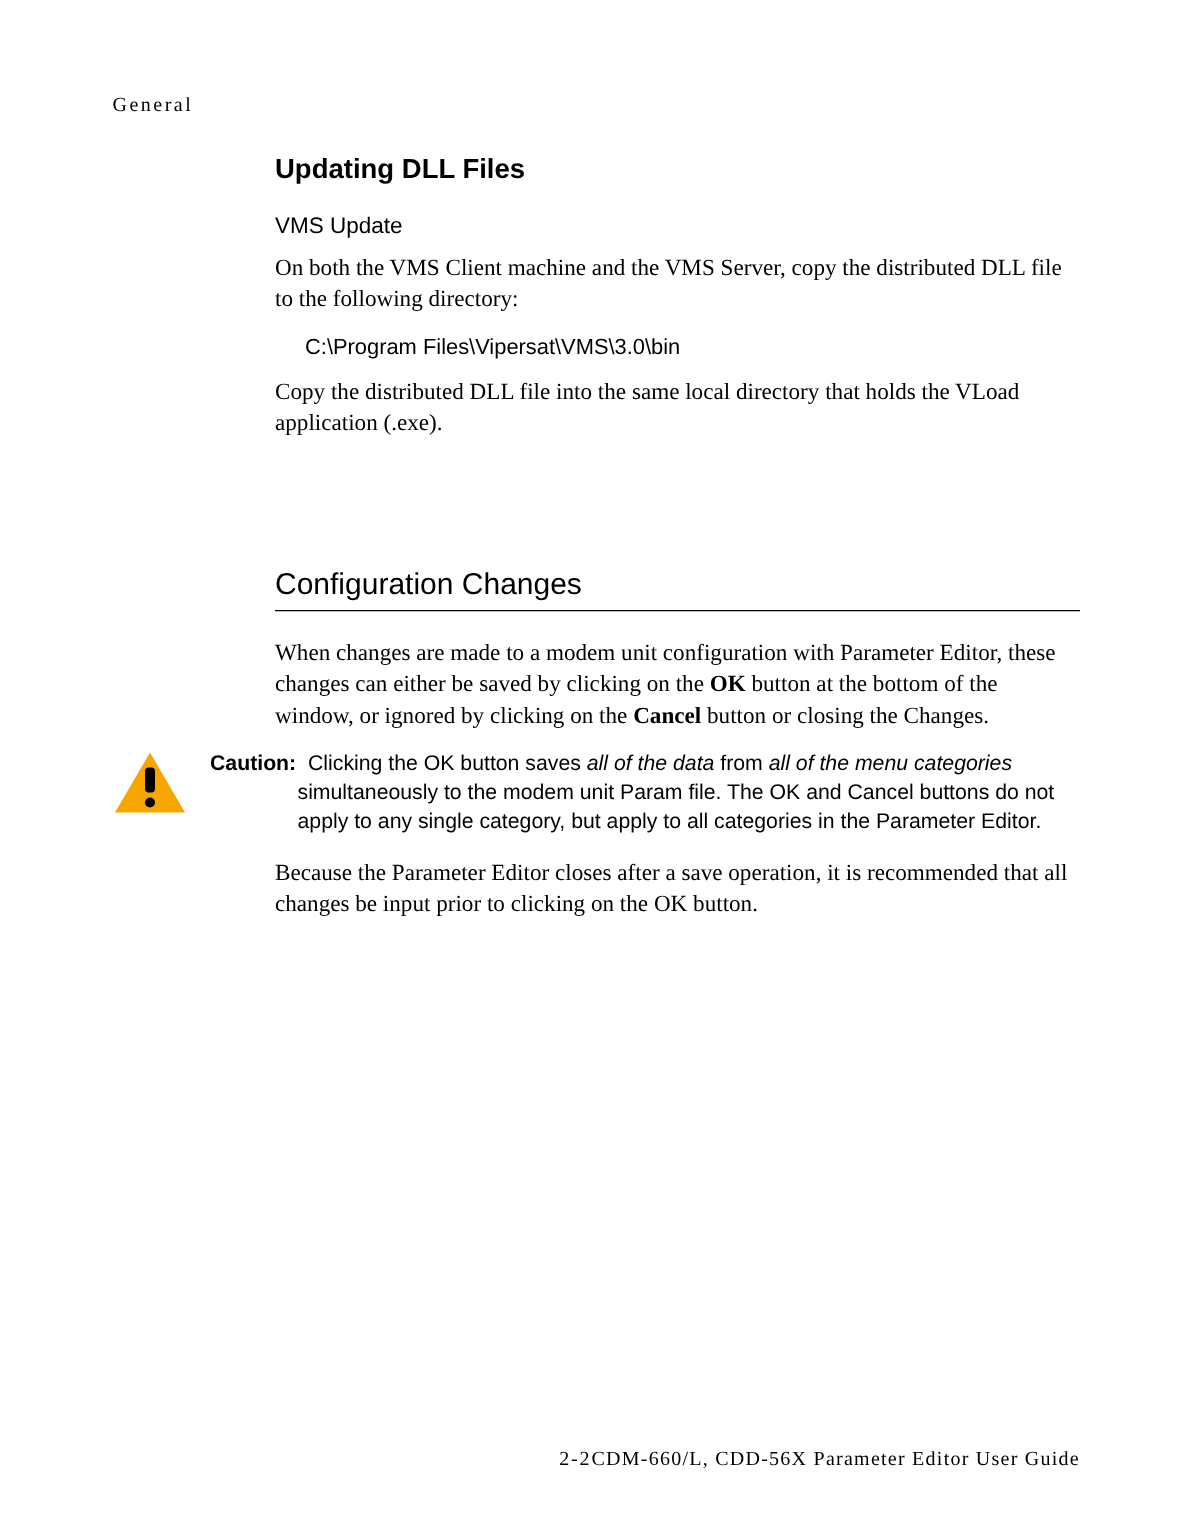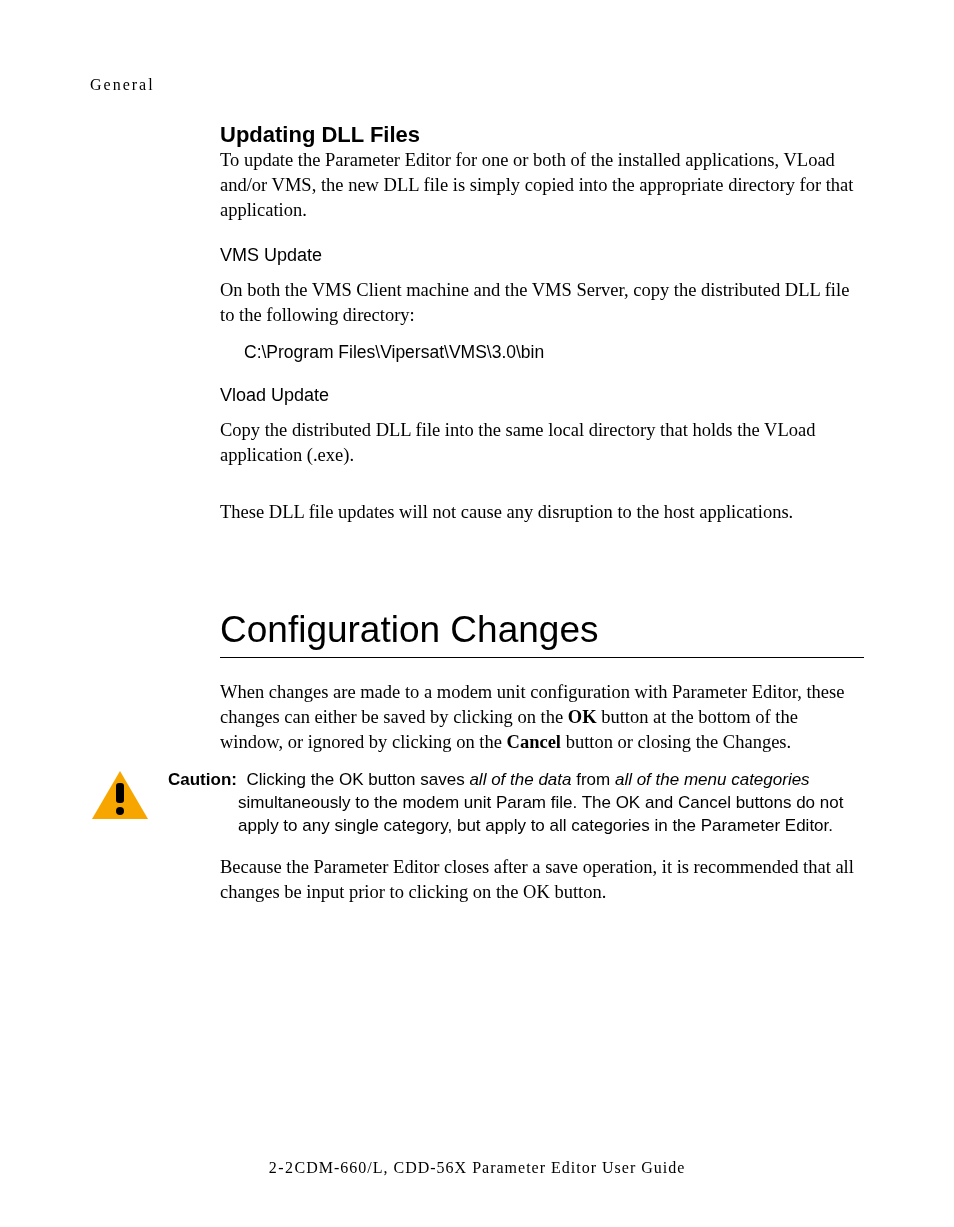--- a/index.html
+++ b/index.html
@@ -53,21 +53,21 @@
     }
     .spacer-sm {
       height: 18px;
     }
     .spacer-lg {
       height: 70px;
     }
     .heading1 {
       font-family: Arial, Helvetica, sans-serif;
       font-weight: normal;
-      font-size: 37px;
+      font-size: 24px;
       margin-bottom: 6px;
     }
     .heading1-rule {
       border: none;
       border-top: 1px solid #000;
       margin: 0 0 22px 0;
     }
     .caution-row {
       display: flex;
       align-items: flex-start;
@@ -98,48 +98,45 @@
     .bold {
       font-weight: bold;
       font-family: Liberation Serif, serif;
     }
     .footer {
       position: absolute;
       bottom: 50px;
       left: 90px;
       right: 90px;
       display: flex;
-      justify-content: center;
+      justify-content: flex-end;
       font-family: Georgia, serif;
       font-size: 16px;
       letter-spacing: 1.5px;
     }
     .footer-right {
       letter-spacing: 1px;
     }
   </style>
 </head>
 <body>
 
 <div class="page">
   <div class="running-header">General</div>
 
   <div class="content">
     <div class="heading2">Updating DLL Files</div>
-    <div class="body-text">To update the Parameter Editor for one or both of the installed applications, VLoad and/or VMS, the new DLL file is simply copied into the appropriate directory for that application.</div>
 
     <div class="heading3">VMS Update</div>
     <div class="body-text">On both the VMS Client machine and the VMS Server, copy the distributed DLL file to the following directory:</div>
     <div class="code-path">C:\Program Files\Vipersat\VMS\3.0\bin</div>
 
-    <div class="heading3">Vload Update</div>
     <div class="body-text">Copy the distributed DLL file into the same local directory that holds the VLoad application (.exe).</div>
 
     <div class="spacer-sm"></div>
-    <div class="body-text">These DLL file updates will not cause any disruption to the host applications.</div>
 
     <div class="spacer-lg"></div>
 
     <div class="heading1">Configuration Changes</div>
     <hr class="heading1-rule">
 
     <div class="body-text">
       <span>When changes are made to a modem unit configuration with Parameter Editor, these changes can either be saved by clicking on the </span><span class="bold">OK</span><span> button at the bottom of the window, or ignored by clicking on the </span><span class="bold">Cancel</span><span> button or closing the Changes.</span>
     </div>
 

